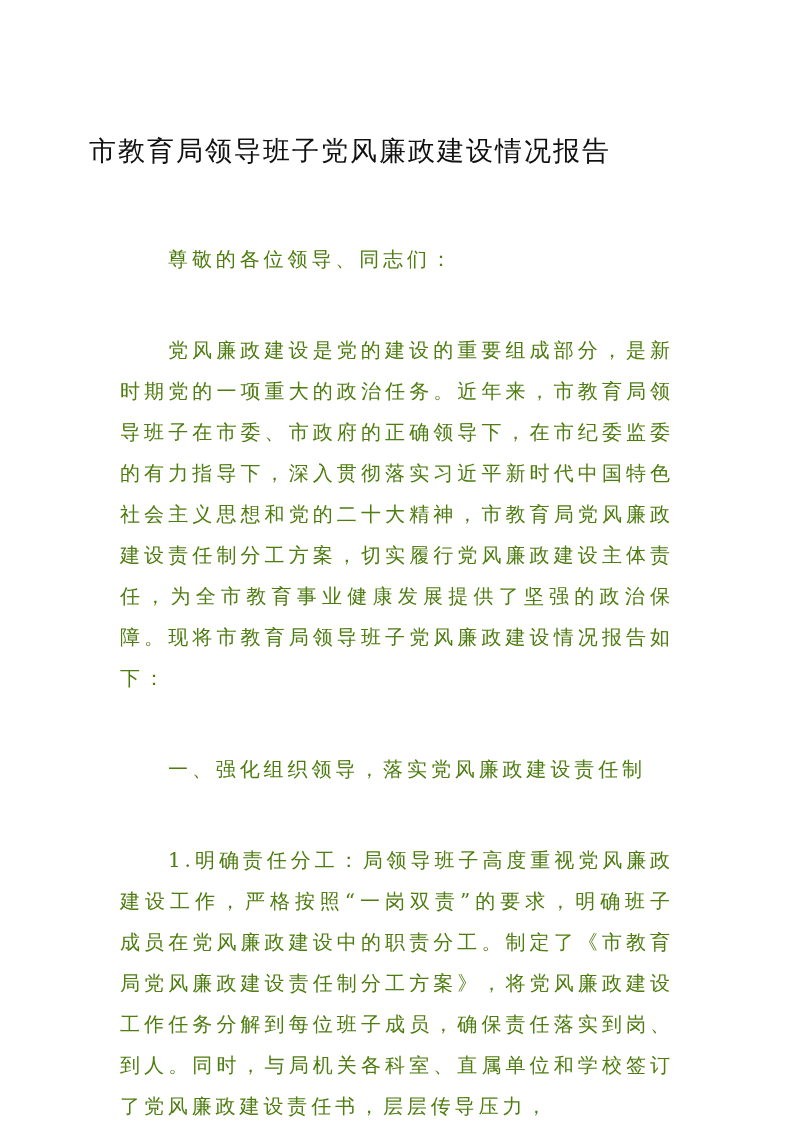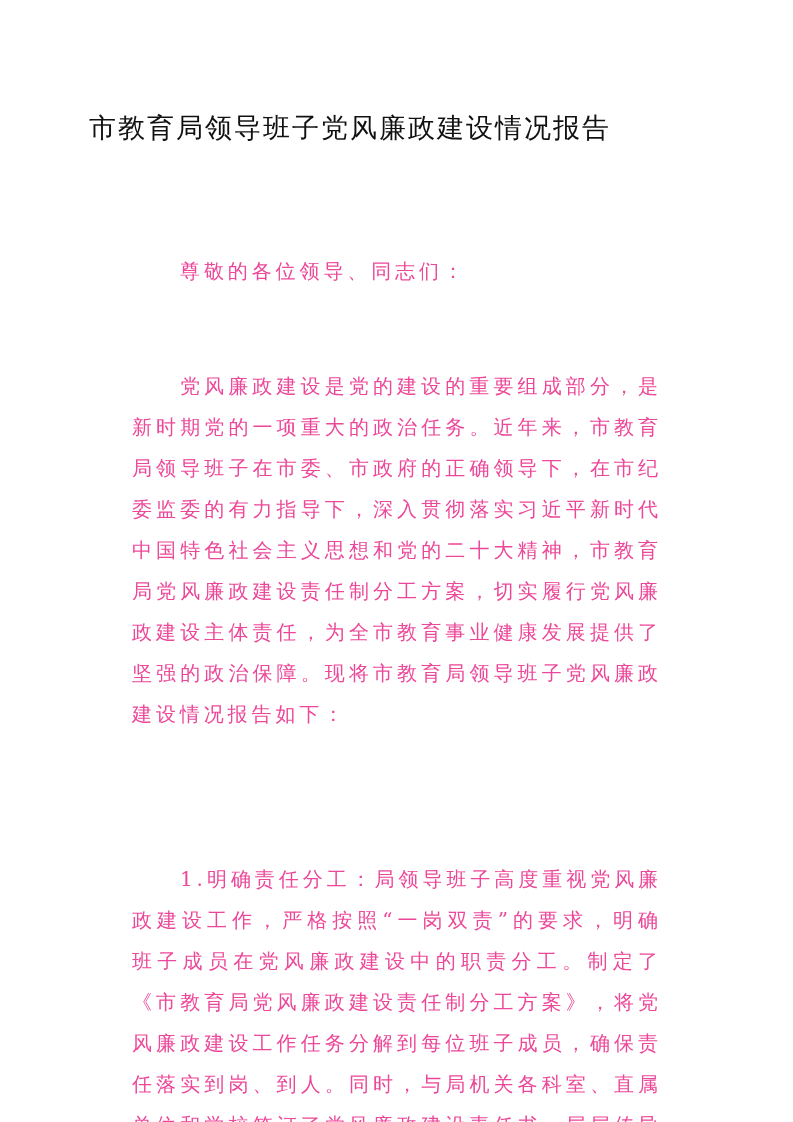--- a/index.html
+++ b/index.html
@@ -19,56 +19,57 @@
       position: absolute;
       left: 0;
       top: 0;
       width: 793px;
       height: 1122px;
       background: #ffffff;
     }
     .title {
       position: absolute;
       left: 0;
-      top: 108px;
+      top: 131px;
       width: 700px;
       text-align: center;
       font-size: 27px;
       line-height: 40px;
       letter-spacing: 2px;
       color: #111111;
       margin: 0;
       font-weight: normal;
     }
     .body {
       position: absolute;
       left: 120px;
       top: 239px;
       width: 554px;
     }
     .para {
-      margin: 12px;
+      margin: 0;
       font-size: 20px;
       line-height: 41px;
       letter-spacing: 3.9px;
       text-indent: 48px;
       text-align: justify;
-      color: #ec4899;
+      color: #4d7c0f;
     }
     .gap { height: 50px; }
     .salutation { text-indent: 48px; }
     .heading { text-indent: 48px; }
   </style>
 </head>
 <body>
 
 <div class="page">
   <h1 class="title">市教育局领导班子党风廉政建设情况报告</h1>
 
   <div class="body">
     <p class="para salutation">尊敬的各位领导、同志们：</p>
     <div class="gap"></div>
     <p class="para">党风廉政建设是党的建设的重要组成部分，是新时期党的一项重大的政治任务。近年来，市教育局领导班子在市委、市政府的正确领导下，在市纪委监委的有力指导下，深入贯彻落实习近平新时代中国特色社会主义思想和党的二十大精神，市教育局党风廉政建设责任制分工方案，切实履行党风廉政建设主体责任，为全市教育事业健康发展提供了坚强的政治保障。现将市教育局领导班子党风廉政建设情况报告如下：</p>
     <div class="gap"></div>
+    <p class="para heading">一、强化组织领导，落实党风廉政建设责任制</p>
     <div class="gap"></div>
     <p class="para"><span>1.</span><span>明确责任分工：局领导班子高度重视党风廉政建设工作，严格按照“一岗双责”的要求，明确班子成员在党风廉政建设中的职责分工。制定了《市教育局党风廉政建设责任制分工方案》，将党风廉政建设工作任务分解到每位班子成员，确保责任落实到岗、到人。同时，与局机关各科室、直属单位和学校签订了党风廉政建设责任书，层层传导压力，</span></p>
   </div>
 </div>
 
 </body></html>

